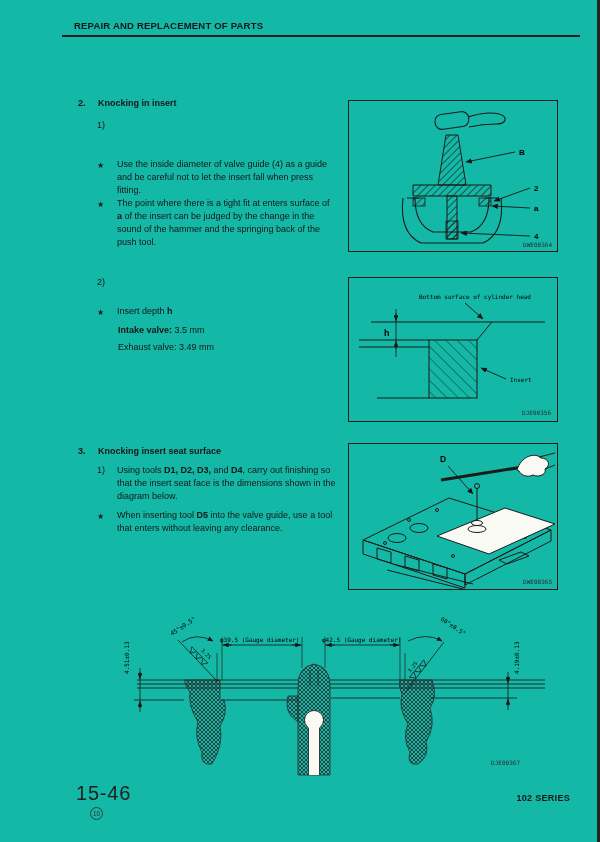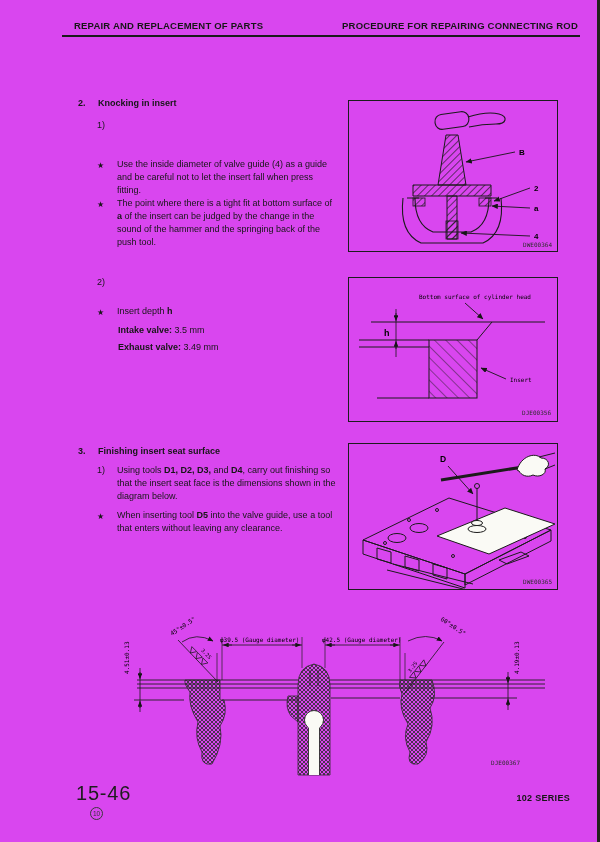--- a/index.html
+++ b/index.html
@@ -1,18 +1,18 @@
 <!DOCTYPE html>
 <html><head>
 <meta charset="utf-8">
 <style>
   html,body{margin:0;padding:0;}
   .page{
     position:relative;width:600px;height:842px;overflow:hidden;
-    background:#d946ef;color:#161616;
+    background:#14b8a6;color:#161616;
     font-family:"Liberation Sans",sans-serif;
   }
   .scan-edge{position:absolute;top:0;right:0;width:3px;height:842px;background:#23231f;}
   
   .hdr{
     position:absolute;left:62px;right:20px;top:20px;
     display:flex;justify-content:space-between;align-items:flex-end;
     font-weight:bold;font-size:9.5px;letter-spacing:.2px;
     border-bottom:2.5px solid #1a1a1a;padding:0 2px 4px 12px;
   }
@@ -38,51 +38,50 @@
   .mono{font-family:"DejaVu Sans Mono",monospace;}
 </style>
 </head>
 <body>
 
 <div class="page">
   <div class="scan-edge"></div>
 
   <div class="hdr">
     <span>REPAIR AND REPLACEMENT OF PARTS</span>
-    <span>PROCEDURE FOR REPAIRING CONNECTING ROD</span>
   </div>
 
   <div class="row" style="top:97px">
     <span class="gut heading">2.</span>
     <span class="txt heading">Knocking in insert</span>
   </div>
   <div class="row indent" style="top:119px">
     <span class="gut">1)</span>
   </div>
   <div class="row indent" style="top:158px">
     <span class="gut star">★</span>
     <span class="txt"><span>Use the inside diameter of valve guide (4) as a guide and be careful not to let the insert fall when press fitting.</span></span>
   </div>
   <div class="row indent" style="top:197px">
     <span class="gut star">★</span>
-    <span class="txt"><span>The point where there is a tight fit at bottom surface of </span><span style="font-weight: bold;">a</span><span> of the insert can be judged by the change in the sound of the hammer and the springing back of the push tool.</span></span>
+    <span class="txt"><span>The point where there is a tight fit at enters surface of </span><span style="font-weight: bold;">a</span><span> of the insert can be judged by the change in the sound of the hammer and the springing back of the push tool.</span></span>
   </div>
   <div class="row indent" style="top:276px">
     <span class="gut">2)</span>
   </div>
   <div class="row indent" style="top:305px">
     <span class="gut star">★</span>
     <span class="txt"><span>Insert depth </span><span style="font-weight: bold;">h</span></span>
   </div>
   <div class="plain" style="left:118px;top:324px"><span style="font-weight: bold;">Intake valve:</span><span> 3.5 mm</span></div>
-  <div class="plain" style="left:118px;top:341px"><span style="font-weight: bold;">Exhaust valve:</span><span> 3.49 mm</span></div>
+  <div class="plain" style="left:118px;top:341px"><span style="font-weight: normal;">Exhaust valve:</span><span> 3.49 mm</span></div>
 
   <div class="row" style="top:445px">
     <span class="gut heading">3.</span>
-    <span class="txt heading">Finishing insert seat surface</span>
+    <span class="txt heading">Knocking insert seat surface</span>
   </div>
   <div class="row indent" style="top:464px">
     <span class="gut">1)</span>
     <span class="txt"><span>Using tools </span><span style="font-weight: bold;">D1, D2, D3,</span><span> and </span><span style="font-weight: bold; margin-top: 42px;">D4</span><span>, carry out finishing so that the insert seat face is the dimensions shown in the diagram below.</span></span>
   </div>
   <div class="row indent" style="top:509px">
     <span class="gut star">★</span>
     <span class="txt"><span>When inserting tool </span><span style="font-weight: bold;">D5</span><span> into the valve guide, use a tool that enters without leaving any clearance.</span></span>
   </div>
 

